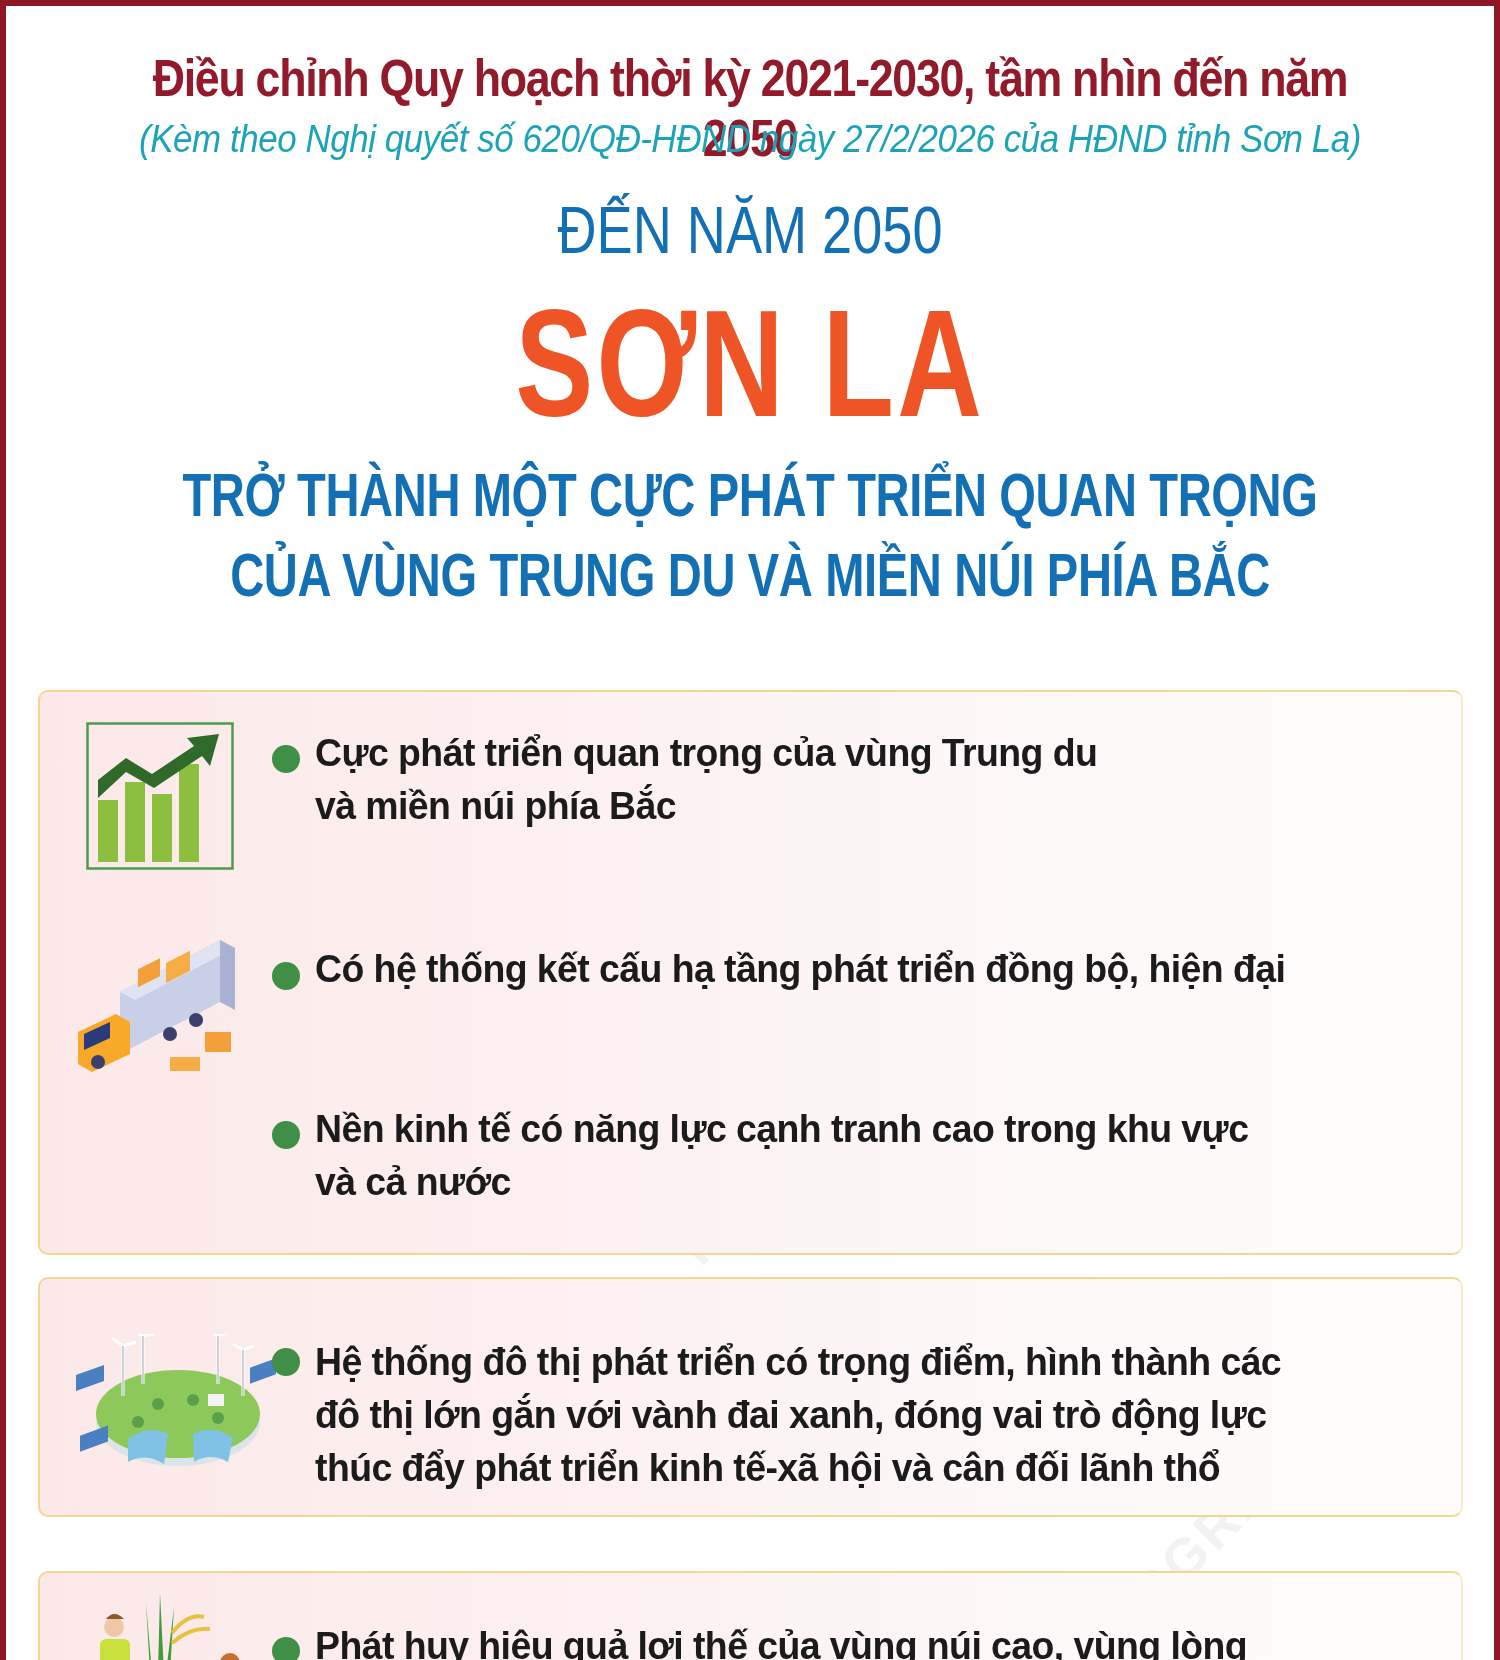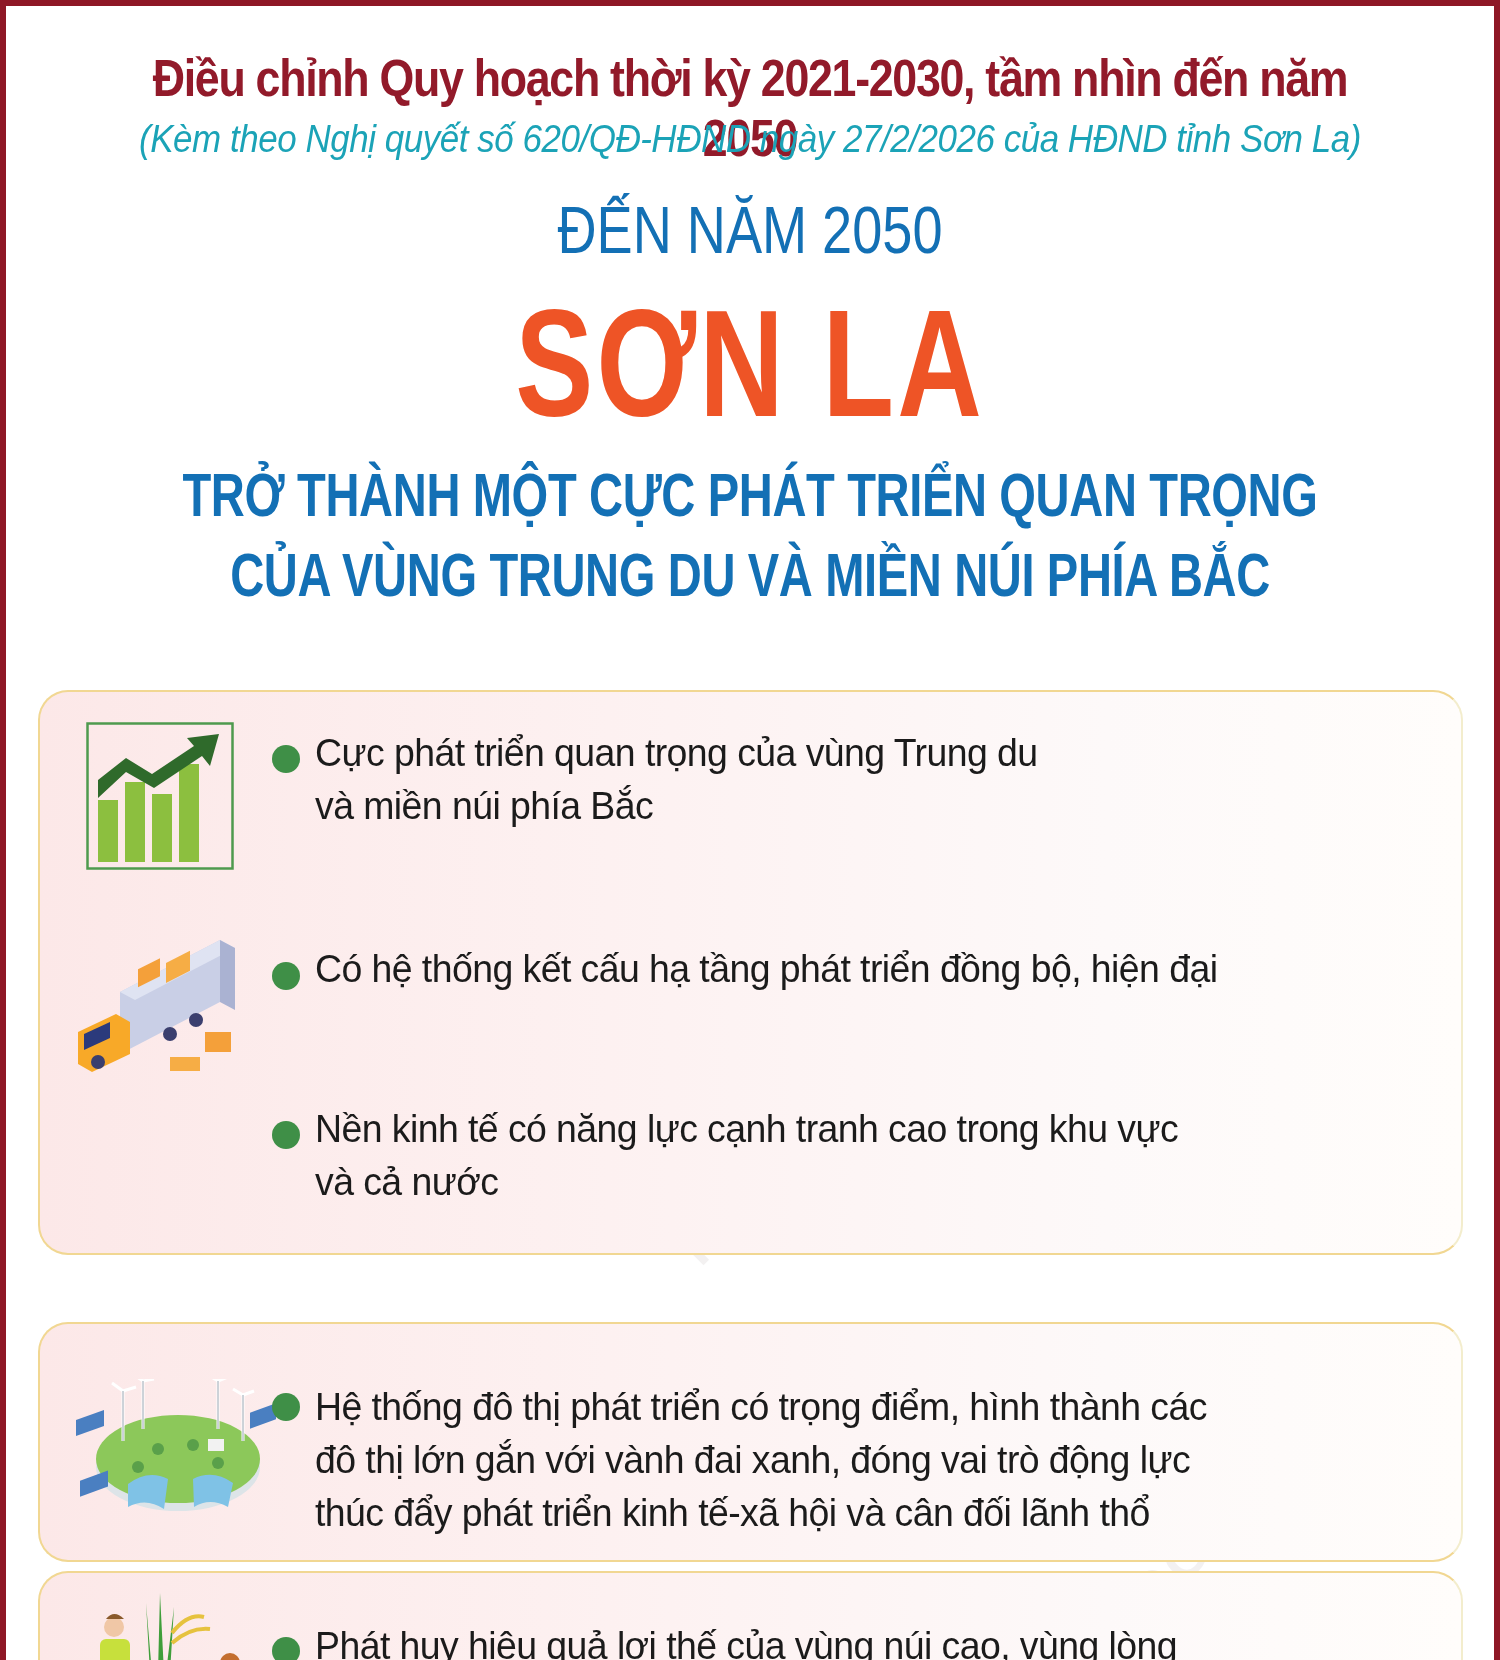--- a/index.html
+++ b/index.html
@@ -37,26 +37,27 @@
       transform: scaleX(0.78) scaleY(1.02); transform-origin: center;
     }
     .goal {
       position: absolute; left: 0; width: 1500px; top: 455px; text-align: center;
       color: #1370b5; font-weight: bold; font-size: 62px; line-height: 80px;
       transform: scaleX(0.76); transform-origin: center; letter-spacing: -0.5px;
     }
     .box {
       position: absolute; left: 38px; width: 1425px; box-sizing: border-box;
       border: 2px solid #f1d792;
-      border-radius: 30px;
+      border-radius: 10px;
       background: linear-gradient(90deg, #fce8e8 0%, #fdf1f1 40%, #fdf9f9 75%, #fffdfb 100%);
       border-right-color: #f3edcd;
+      font-weight: bold;
     }
     .box.b1 { top: 690px; height: 565px; }
-    .box.b2 { top: 1277px; height: 240px; margin-top: 45px; }
+    .box.b2 { top: 1277px; height: 240px; }
     .box.b3 { top: 1571px; height: 160px; }
     .item { position: absolute; left: 0; width: 100%; }
     .bullet {
       position: absolute; left: 232px; width: 28px; height: 28px; border-radius: 50%;
       background: #3f8f47;
     }
     .text {
       position: absolute; left: 275px; width: 1140px;
       color: #1b1b1b; font-size: 39px; line-height: 53px; letter-spacing: -0.6px;
       transform: scaleX(0.96); transform-origin: left top;

